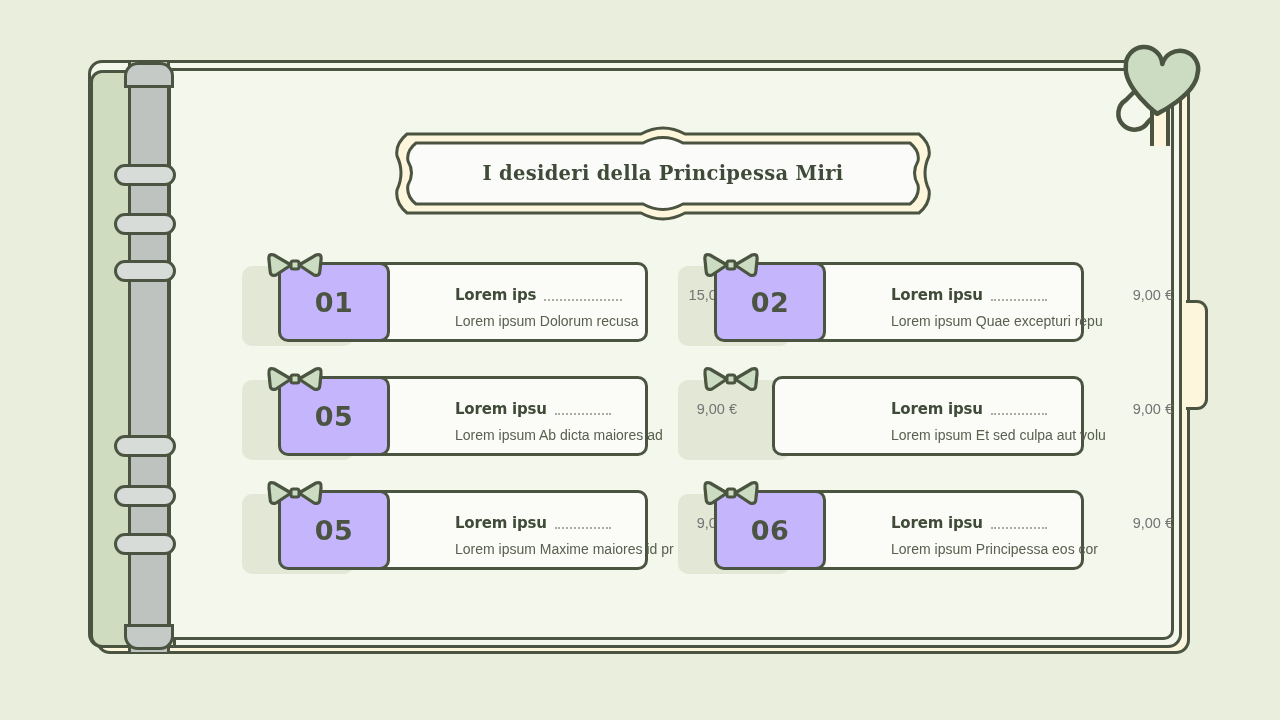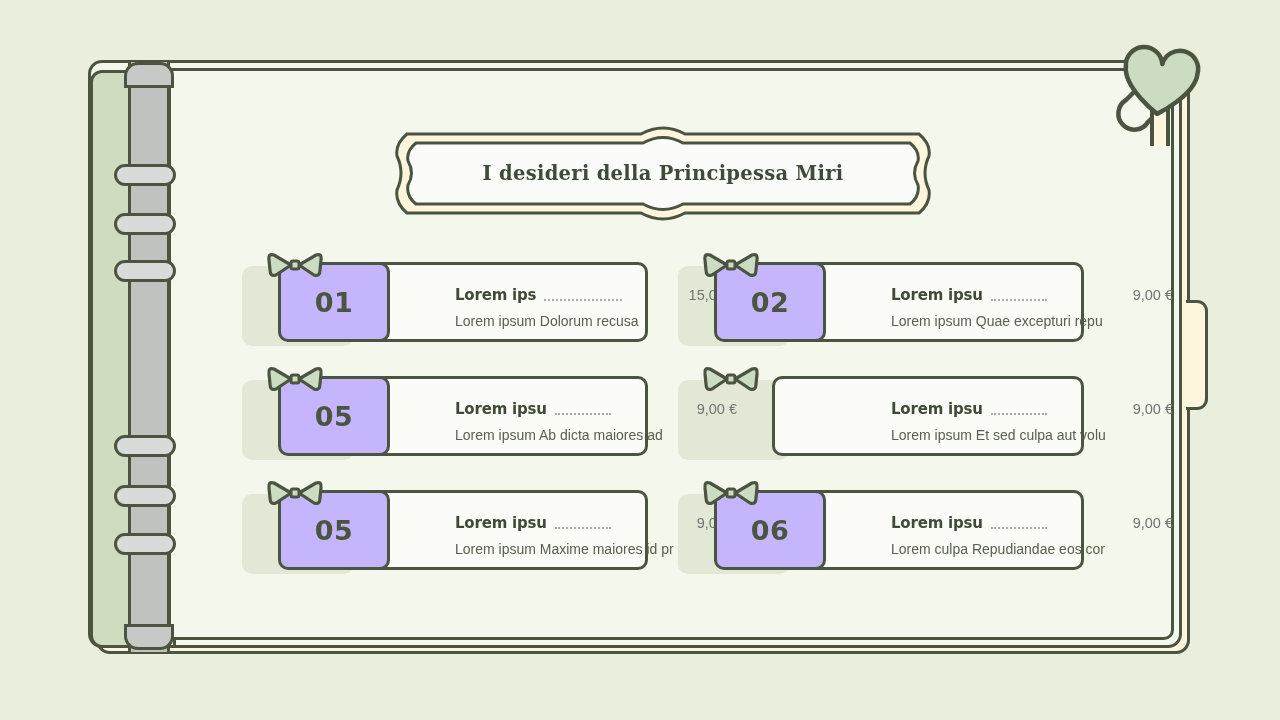--- a/index.html
+++ b/index.html
@@ -310,21 +310,21 @@
     </div>
 
     <div class="card" style="left:436px;top:228px;">
       <div class="card-num-shadow"></div>
       <div class="card-body">
         <div class="row-top">
           <span class="item-name">Lorem ipsu</span>
           <span class="leader short"></span>
           <span class="price">9,00 €</span>
         </div>
-        <div class="item-desc">Lorem culpa Repudiandae eos cor</div>
+        <div class="item-desc">Lorem ipsum Principessa eos cor</div>
       </div>
       <div class="card-num">06</div>
       <svg class="bow" viewBox="0 0 58 30">
         <path d="M2 15 H56" stroke="#4a5440" stroke-width="3.2" fill="none"></path>
         <path d="M25 15 L8 5 Q2 3 3 10 L4 20 Q4 27 10 25 Z" fill="#cbdcc2" stroke="#4a5440" stroke-width="3.2" stroke-linejoin="round"></path>
         <path d="M33 15 L50 5 Q56 3 55 10 L54 20 Q54 27 48 25 Z" fill="#cbdcc2" stroke="#4a5440" stroke-width="3.2" stroke-linejoin="round"></path>
         <rect x="25" y="11" width="8" height="8" rx="2" fill="#cbdcc2" stroke="#4a5440" stroke-width="3"></rect>
       </svg>
     </div>
 

